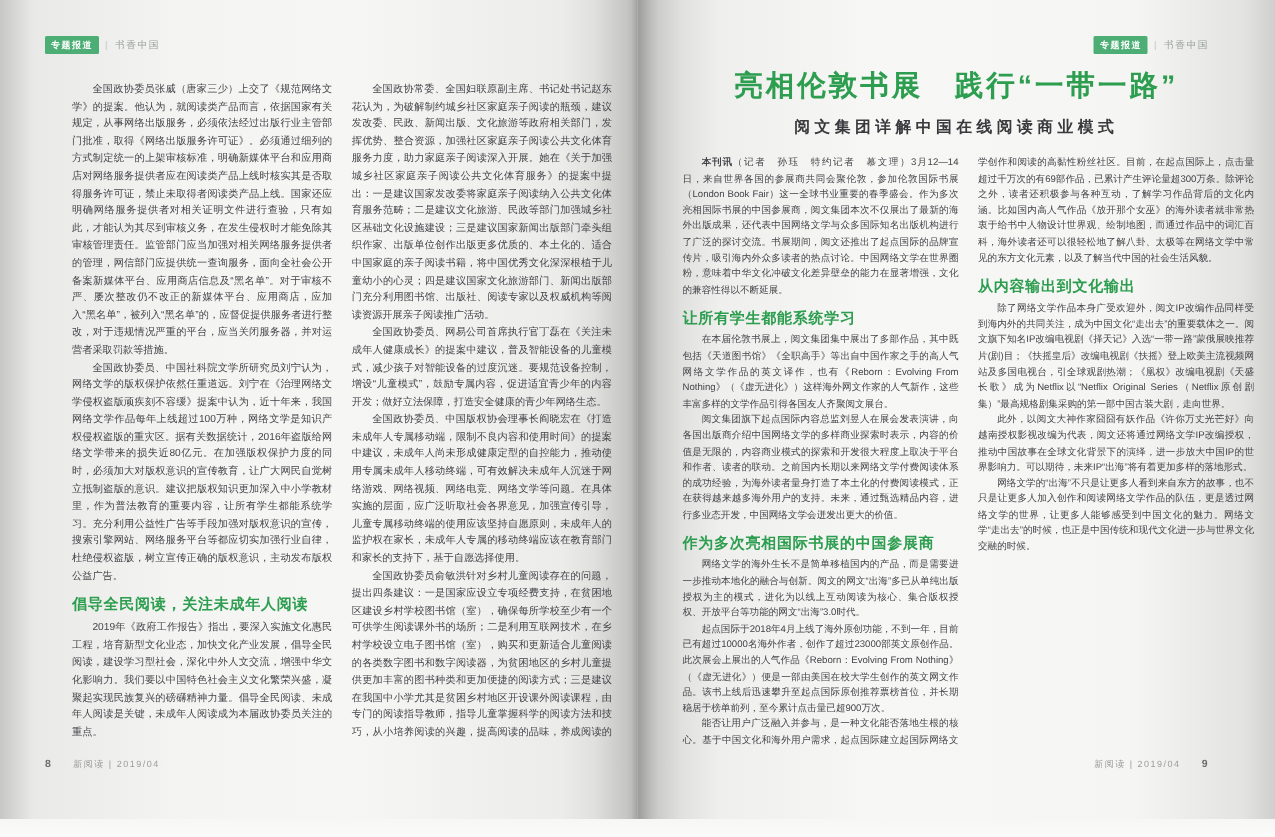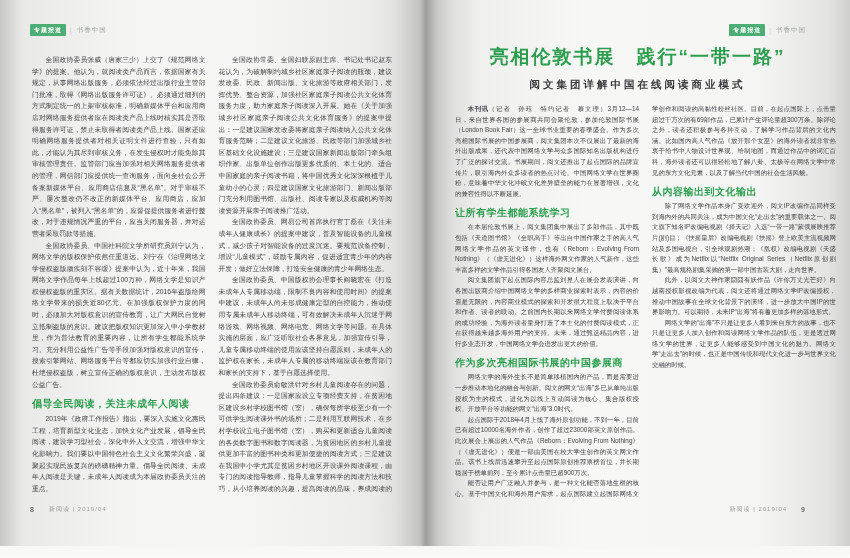--- a/index.html
+++ b/index.html
@@ -27,21 +27,21 @@
   }
   .runhead .bar{color:#c2c8c3;}
   .runhead-left{left:30px;}
   .runhead-right{right:44px;}
   .cols{
     column-count:2;column-gap:13px;column-fill:auto;overflow:hidden;
     text-align:justify;color:#44444a;
   }
   .cols p{margin:0;text-indent:2em;}
   .left-body{
-    position:absolute;left:32px;top:54px;width:360px;height:452px;
+    position:absolute;left:48px;top:54px;width:360px;height:452px;
     font-size:6.8px;line-height:11.6px;
   }
   .right-body{
     position:absolute;left:30px;top:104px;width:381px;height:402px;
     font-size:6.4px;line-height:10.6px;
   }
   .subhead{
     margin:9px 0 4px;text-indent:0;font-size:10px;line-height:10px;
     color:#2d9e4f;font-weight:bold;letter-spacing:.5px;break-after:avoid;
   }

